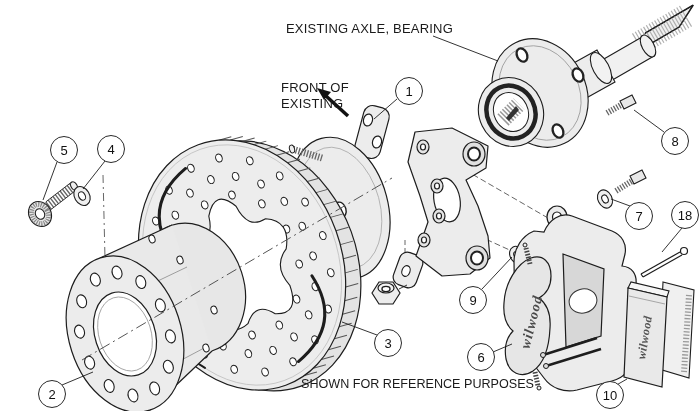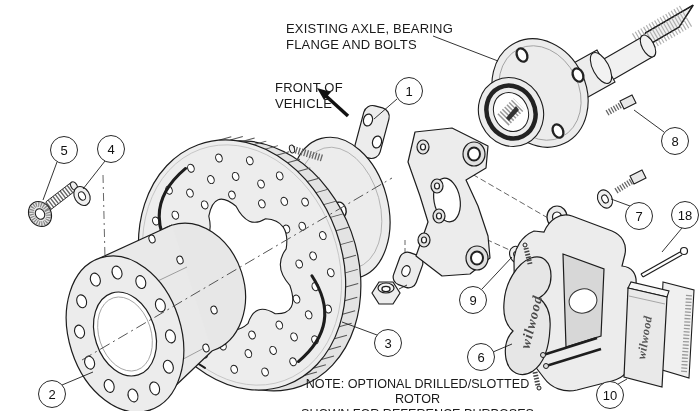--- a/index.html
+++ b/index.html
@@ -328,30 +328,28 @@
   </g>
 
   <g fill="#111">
     <line x1="348" y1="116" x2="326" y2="96" stroke="#111" stroke-width="3.5"></line>
     <polygon points="317,88 331,92 324,100"></polygon>
   </g>
 </svg>
 
   <div class="lbl" style="left:286px;top:21px">
     <div>EXISTING AXLE, BEARING</div>
-    <div>FLANGE AND BOLTS</div>
   </div>
 
-  <div class="lbl" style="left:275px;top:80px">
+  <div class="lbl" style="left:281px;top:80px">
     <div>FRONT OF</div>
-    <div>VEHICLE</div>
+    <div>EXISTING</div>
   </div>
 
   <div class="note">
-    <div>NOTE: OPTIONAL DRILLED/SLOTTED ROTOR</div>
     <div>SHOWN FOR REFERENCE PURPOSES</div>
   </div>
 
   <div class="brand brand-caliper">wilwood</div>
   <div class="brand brand-pad">wilwood</div>
 
   <div class="callout c1">1</div>
   <div class="callout c2">2</div>
   <div class="callout c3">3</div>
   <div class="callout c4">4</div>

